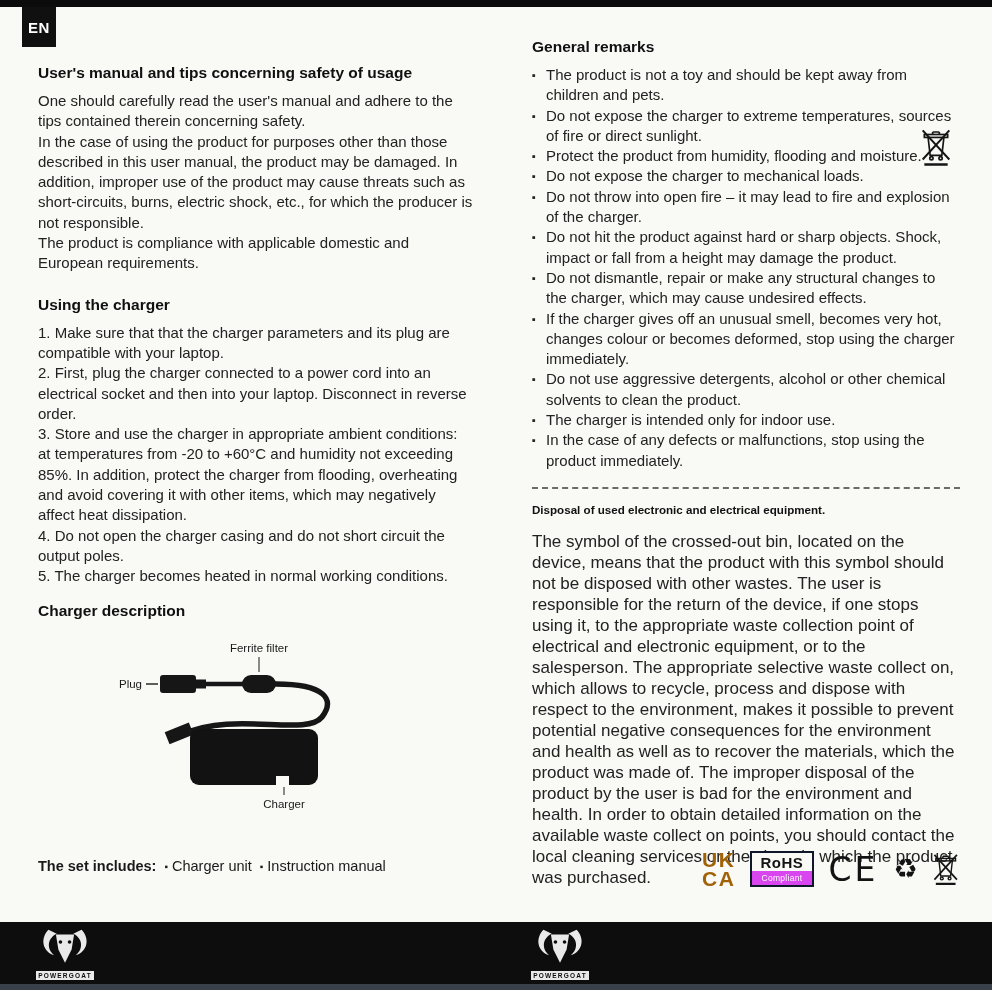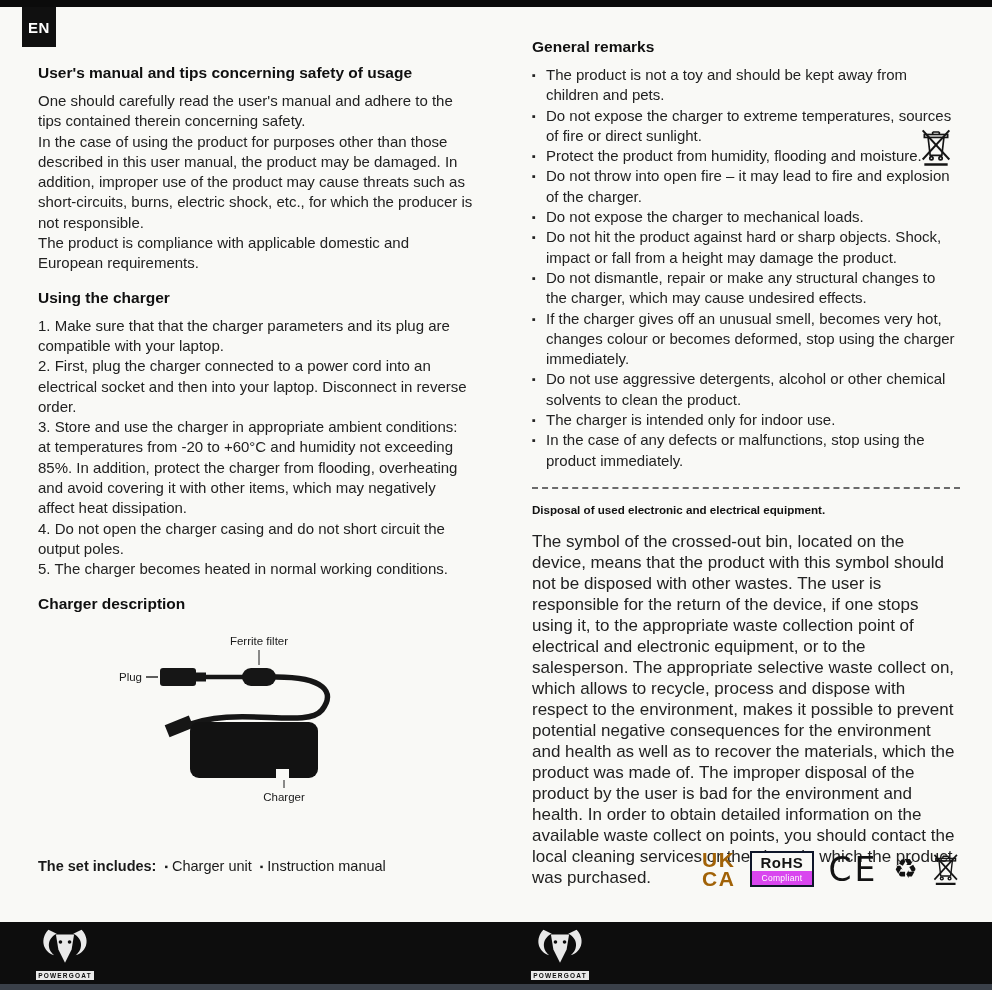--- a/index.html
+++ b/index.html
@@ -101,21 +101,21 @@
   <div class="lang-badge">
     <span>EN</span>
   </div>
 
   <div class="col-left">
     <div class="h-main">User's manual and tips concerning safety of usage</div>
     <div class="body-text">One should carefully read the user's manual and adhere to the tips contained therein concerning safety.
 In the case of using the product for purposes other than those described in this user manual, the product may be damaged. In addition, improper use of the product may cause threats such as short-circuits, burns, electric shock, etc., for which the producer is not responsible.
 The product is compliance with applicable domestic and European requirements.</div>
 
-    <div class="h-main mt" style="margin-top:15px">Using the charger</div>
+    <div class="h-main mt" style="margin-top:22px">Using the charger</div>
     <div class="steps">
       <p>1. Make sure that that the charger parameters and its plug are compatible with your laptop.</p>
       <p>2. First, plug the charger connected to a power cord into an electrical socket and then into your laptop. Disconnect in reverse order.</p>
       <p>3. Store and use the charger in appropriate ambient conditions: at temperatures from -20 to +60°C and humidity not exceeding 85%. In addition, protect the charger from flooding, overheating and avoid covering it with other items, which may negatively affect heat dissipation.</p>
       <p>4. Do not open the charger casing and do not short circuit the output poles.</p>
       <p>5. The charger becomes heated in normal working conditions.</p>
     </div>
 
     <div class="h-main mt" style="margin-top:15px">Charger description</div>
 
@@ -149,22 +149,22 @@
   <div class="set-line">
     <span class="lbl">The set includes:</span><span class="sq">▪</span><span>Charger unit</span><span class="sq">▪</span><span>Instruction manual</span>
   </div>
 
   <div class="col-right">
     <div class="h-main">General remarks</div>
     <ul class="remarks">
       <li>The product is not a toy and should be kept away from children and pets.</li>
       <li>Do not expose the charger to extreme temperatures, sources of fire or direct sunlight.</li>
       <li>Protect the product from humidity, flooding and moisture.</li>
+      <li>Do not expose the charger to mechanical loads.</li>
       <li>Do not throw into open fire – it may lead to fire and explosion of the charger.</li>
-      <li>Do not expose the charger to mechanical loads.</li>
       <li>Do not hit the product against hard or sharp objects. Shock, impact or fall from a height may damage the product.</li>
       <li>Do not dismantle, repair or make any structural changes to the charger, which may cause undesired effects.</li>
       <li>If the charger gives off an unusual smell, becomes very hot, changes colour or becomes deformed, stop using the charger immediately.</li>
       <li>Do not use aggressive detergents, alcohol or other chemical solvents to clean the product.</li>
       <li>The charger is intended only for indoor use.</li>
       <li>In the case of any defects or malfunctions, stop using the product immediately.</li>
     </ul>
 
     <hr class="dashed-divider">
 

